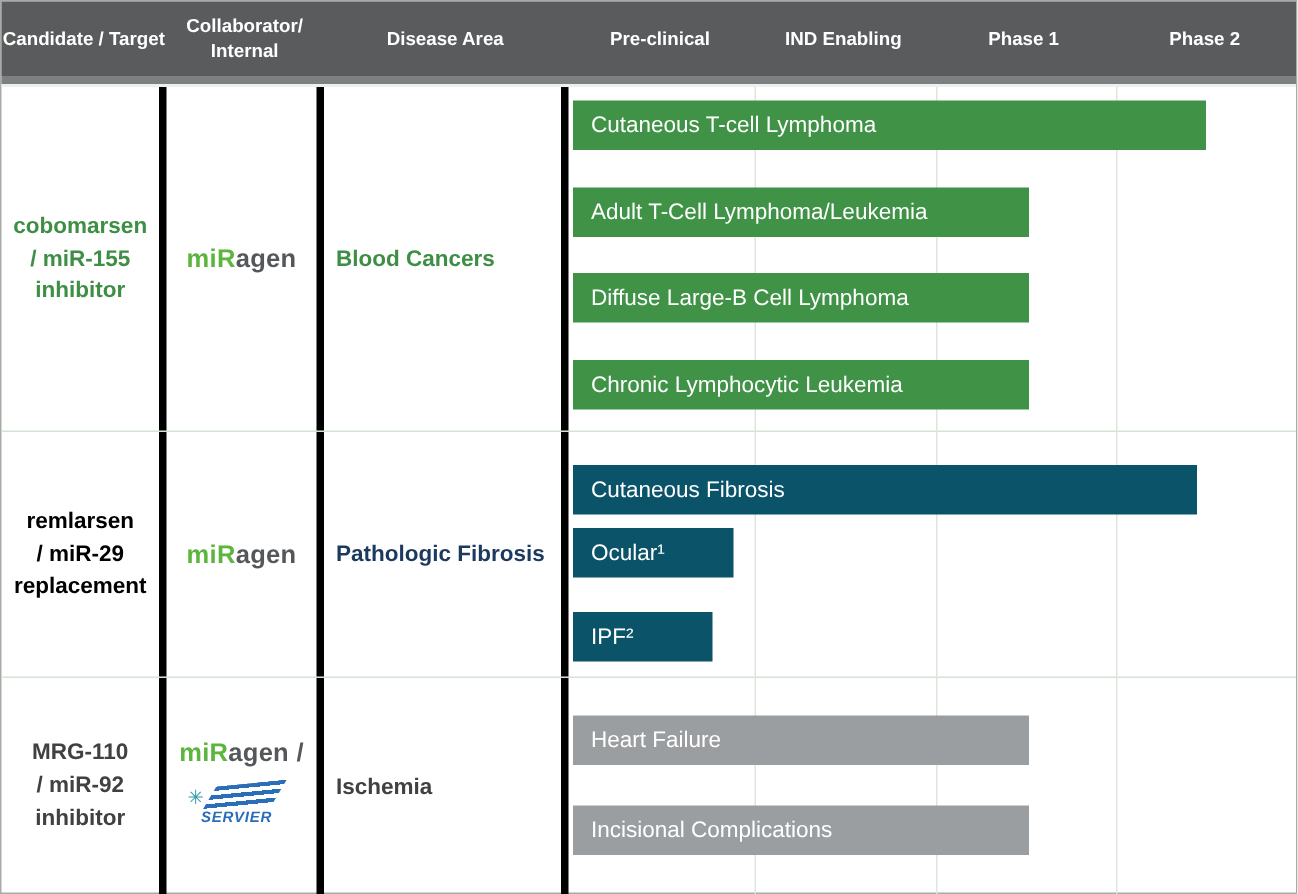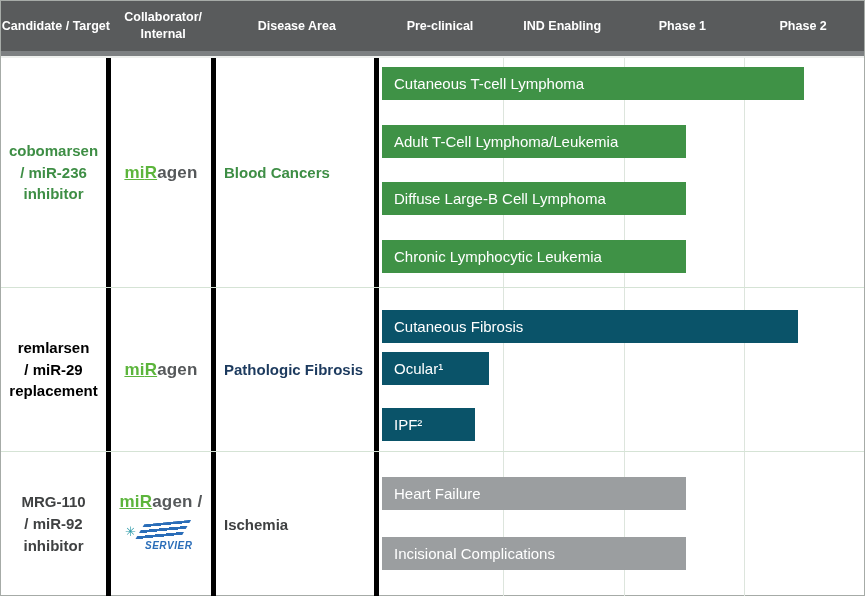--- a/index.html
+++ b/index.html
@@ -31,48 +31,48 @@
     text-align:center;font-weight:bold;font-size:15px;line-height:1.45;}
   .c-collab{width:105px;display:flex;flex-direction:column;align-items:center;justify-content:center;gap:10px;}
   .c-disease{width:163px;display:flex;align-items:center;font-weight:bold;font-size:15px;
     padding-left:8px;}
   .c-phases{flex:1;position:relative;border-right:none;}
   .gridline{position:absolute;top:0;bottom:0;width:1px;background:#dde5dd;}
   .bar{position:absolute;left:3px;height:33px;color:#fff;font-size:15px;
     display:flex;align-items:center;padding-left:12px;box-sizing:border-box;white-space:nowrap;}
   
   .logo-miragen{font-weight:bold;font-size:17px;letter-spacing:0.2px;white-space:nowrap;}
-  .logo-mi,.logo-r{color:#5cb53c;text-decoration:underline;}
+  .logo-mi,.logo-r{color:#5cb53c;}
   .logo-agen,.logo-slash{color:#55585a;}
   .logo-servier{position:relative;width:72px;height:34px;}
   .sv-star{position:absolute;left:0;top:2px;font-size:13px;color:#2d9aa8;}
   .sv-swoosh{position:absolute;left:16px;top:0;width:44px;height:16px;
     background:repeating-linear-gradient(to bottom,#2a6db8 0 3px,transparent 3px 6px);
     transform:skewX(-35deg) rotate(-6deg);}
-  .sv-name{position:absolute;left:20px;top:18px;font-size:10px;font-weight:bold;
+  .sv-name{position:absolute;left:9px;top:18px;font-size:10px;font-weight:bold;
     font-style:italic;color:#2a6db8;letter-spacing:0.5px;}
 </style>
 </head>
 <body>
 
 <div class="pipeline">
   <div class="header">
     <div class="hcell">Candidate / Target</div>
     <div class="hcell">Collaborator/ Internal</div>
     <div class="hcell">Disease Area</div>
     <div class="hcell">Pre-clinical</div>
     <div class="hcell">IND Enabling</div>
     <div class="hcell">Phase 1</div>
     <div class="hcell">Phase 2</div>
   </div>
   <div id="body-rows">
       <div class="row" style="height: 230px;">
         <div class="cell c-candidate" style="color: rgb(62, 142, 69);">
           <div>cobomarsen</div>
-          <div>/ miR-236</div>
+          <div>/ miR-155</div>
           <div>inhibitor</div>
         </div>
         <div class="cell c-collab">
           <div class="logo-miragen"><span class="logo-mi">mi</span><span class="logo-r">R</span><span class="logo-agen">agen</span></div>
         </div>
         <div class="cell c-disease" style="color: rgb(62, 142, 69);">Blood Cancers</div>
         <div class="cell c-phases">
           <div class="gridline" style="left: 124px;"></div>
           <div class="gridline" style="left: 245px;"></div>
           <div class="gridline" style="left: 365px;"></div>

